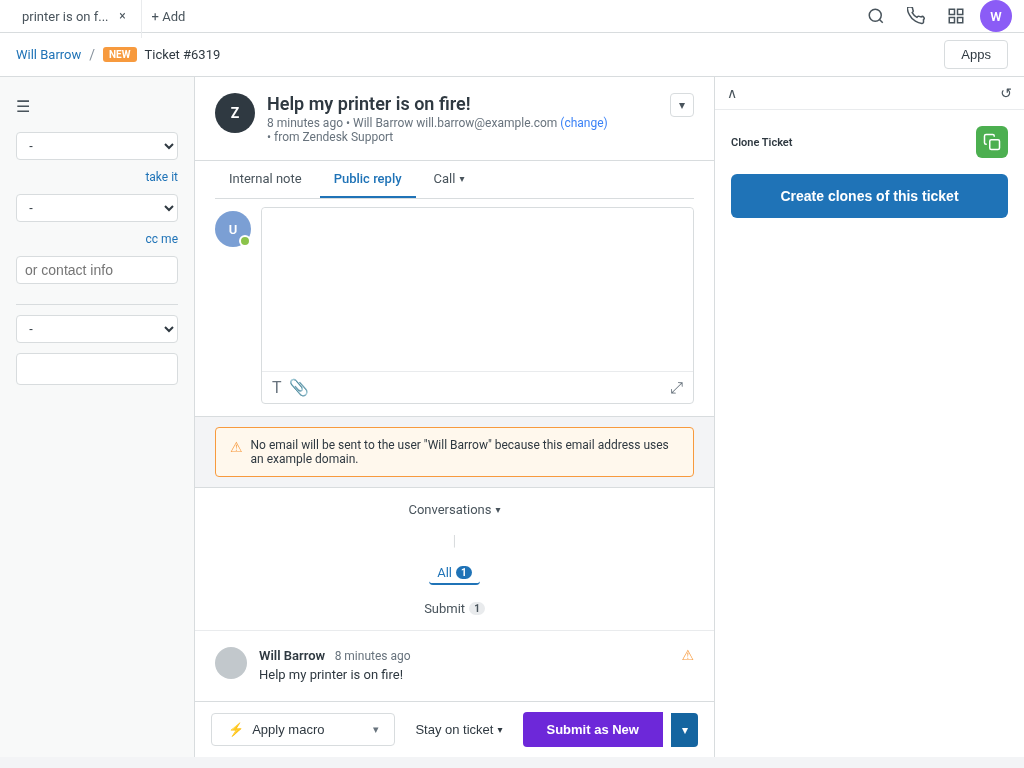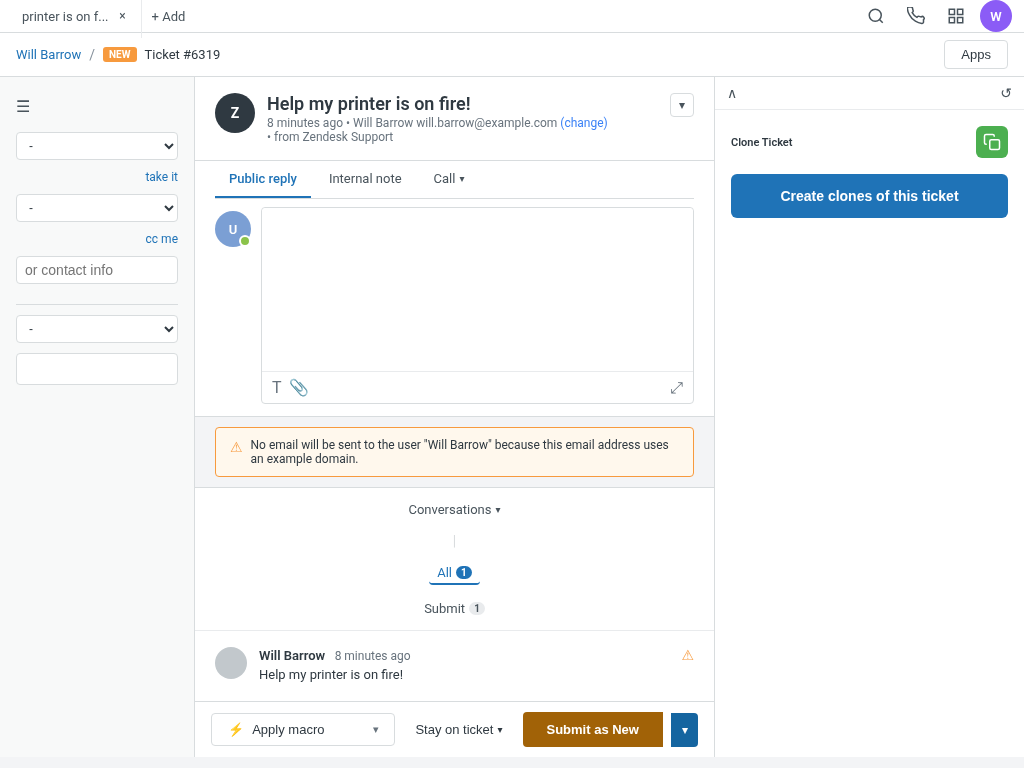--- a/index.html
+++ b/index.html
@@ -364,21 +364,21 @@
       margin-left: auto;
       border: none;
       background: none;
       font-size: 13px;
       color: #2f3941;
       cursor: pointer;
       padding: 8px 12px;
       display: flex; align-items: center; gap: 4px;
     }
     .submit-btn {
-      background: #a16207;
+      background: #6d28d9;
       color: white;
       border: none;
       padding: 10px 24px;
       border-radius: 4px 0 0 4px;
       font-size: 13px;
       font-weight: 600;
       cursor: pointer;
     }
     .submit-dropdown {
       background: #1565a0;
@@ -528,25 +528,25 @@
             <span>• from Zendesk Support</span>
           </div>
         </div>
         <button class="msg-dropdown">▾</button>
       </div>
     </div>
 
     <div class="reply-area">
       <div class="reply-tabs">
         <div style="display:flex;align-items:center;gap:4px;">
+          <div class="reply-tab">
+            <span>Internal note</span>
+          </div>
           <div class="reply-tab active">
             <span>Public reply</span>
-          </div>
-          <div class="reply-tab">
-            <span>Internal note</span>
           </div>
           <div class="reply-tab reply-tab-call">
             <span>Call</span>
             <span style="font-size:10px;">▾</span>
           </div>
         </div>
       </div>
       <div style="position:relative; display:flex; align-items:flex-start; gap:10px;">
         <div style="width:36px; height:36px; background:#7b9fd4; border-radius:50%; flex-shrink:0; margin-top:4px; display:flex; align-items:center; justify-content:center; position:relative;">
           <span style="color:white; font-size:13px; font-weight:600;">U</span>

